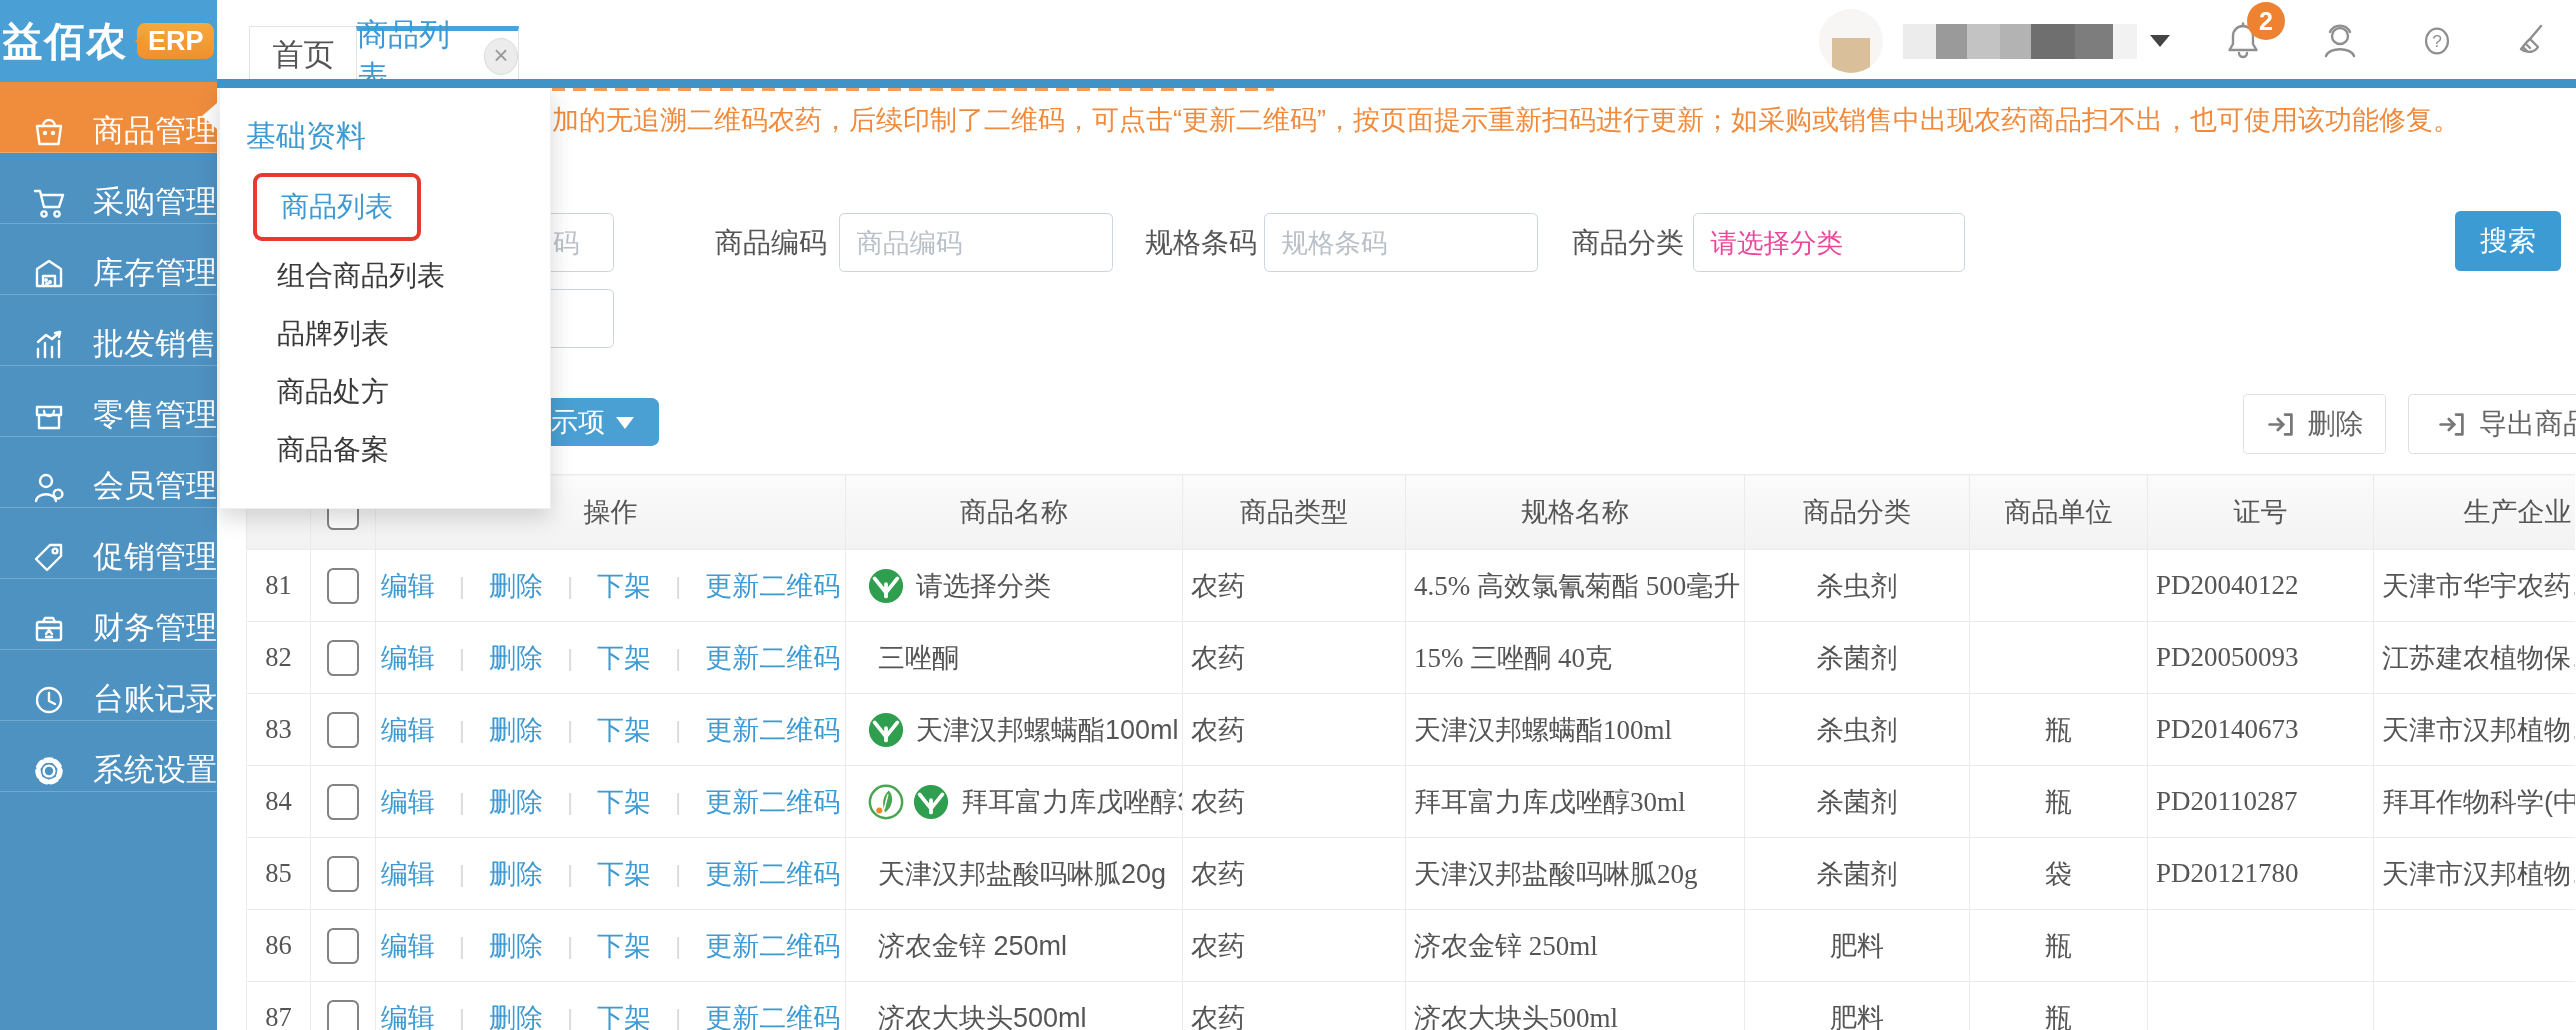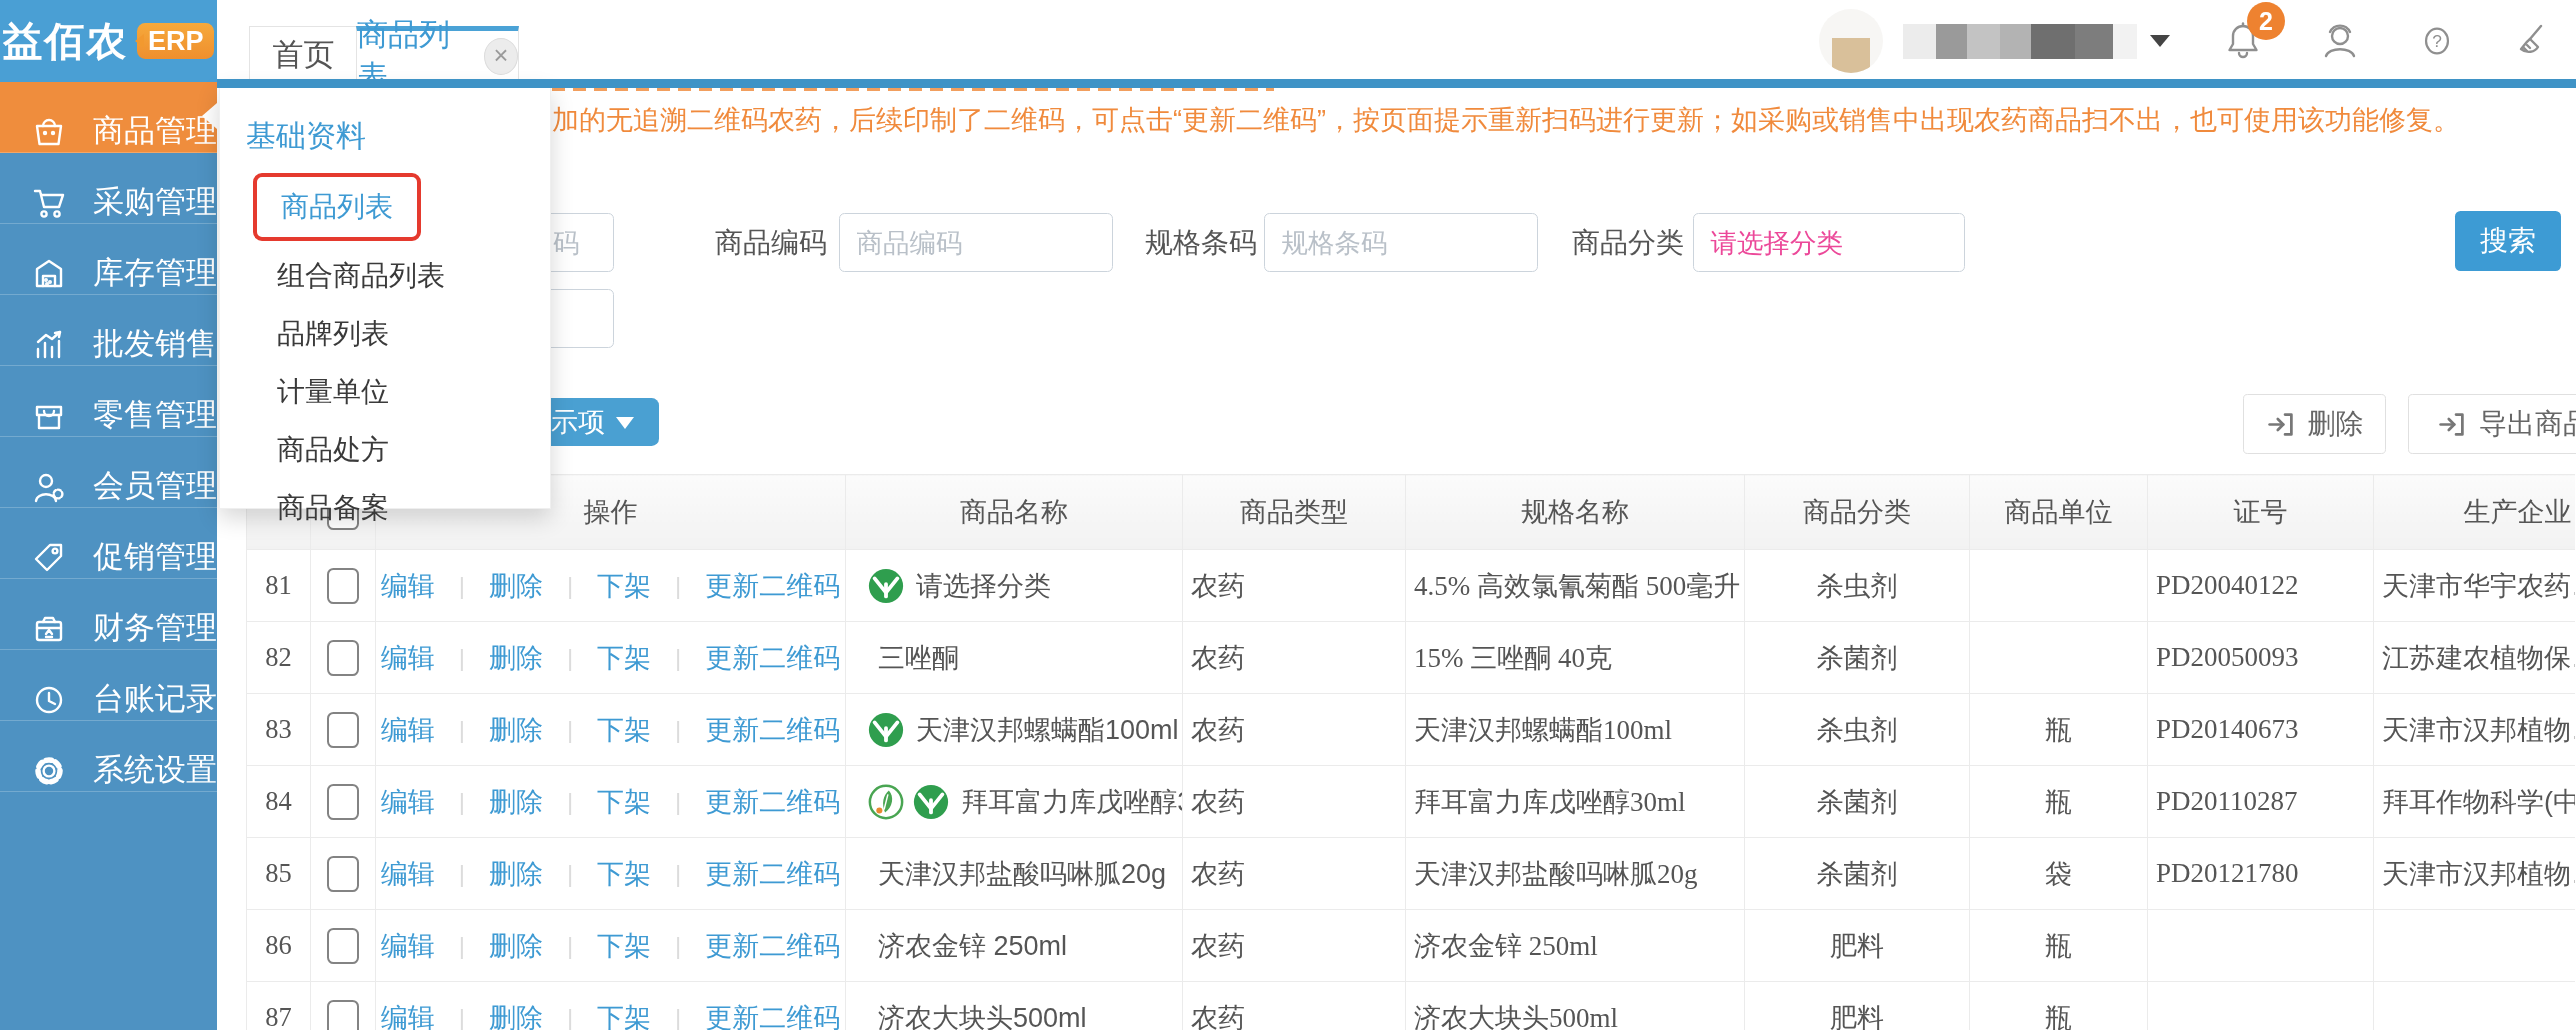--- a/index.html
+++ b/index.html
@@ -554,19 +554,18 @@
           </tbody>
       </table>
     </div>
   </main>
 
   <div class="dropdown">
     <div class="dd-header">基础资料</div>
     <div><span class="dd-first">商品列表</span></div>
     <div class="dd-item">组合商品列表</div>
     <div class="dd-item">品牌列表</div>
-    <div class="dd-item">计量单位</div>
     <div class="dd-item">商品处方</div>
     <div class="dd-item">商品备案</div>
   </div>
 
 </div>
 
 
 </body></html>

